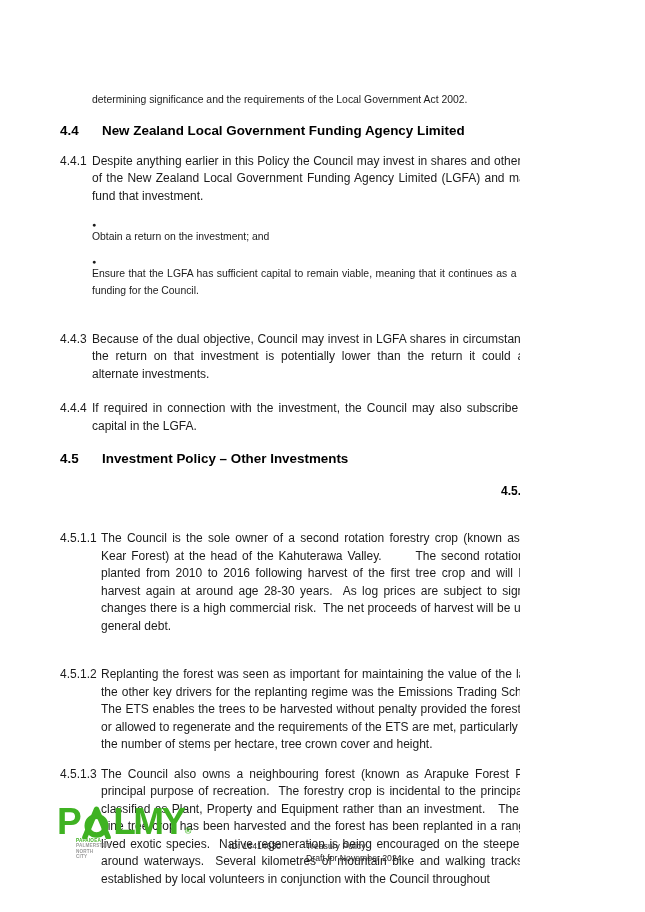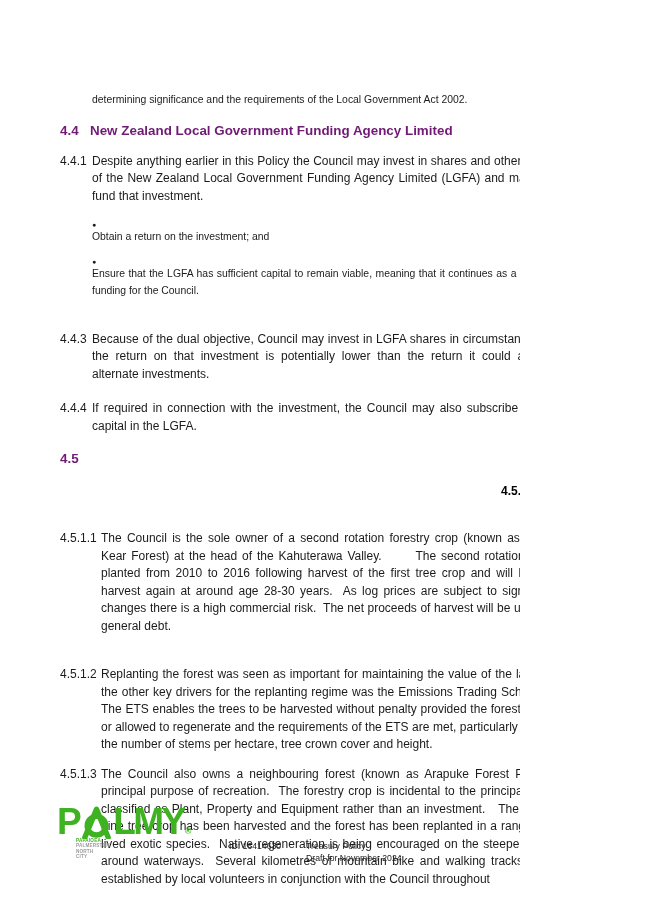--- a/index.html
+++ b/index.html
@@ -6,21 +6,21 @@
   .page{
     position:relative;
     width:520px;height:912px;
     background:#ffffff;
     font-family:Liberation Sans, sans-serif;
     color:#1b1b1b;
     overflow:hidden;
   }
   .content{position:absolute;left:60px;top:91px;width:527px;}
   .intro{margin:0 0 0 32px;font-size:10.4px;line-height:17.5px;}
-  .h1{display:flex;margin:13px 0 0 0;font-size:13.4px;line-height:17px;font-weight:bold;color:#701a75;}
+  .h1{display:flex;margin:13px 0 0 0;font-size:13.4px;line-height:17px;font-weight:bold;color:#000000;gap:12px;}
   .h1 .hnum{flex:none;width:30px;}
   .h2{display:flex;margin:16px 0 0 0;font-size:12px;line-height:16px;font-weight:bold;color:#000;justify-content:flex-end;}
   .h2 .hnum{flex:none;width:38px;}
   .item{display:flex;font-size:12px;line-height:17.5px;}
   .item .num{flex:none;width:32px;}
   .item.wide .num{width:41px;}
   .item .body{flex:1;margin:0;text-align:justify;text-justify:inter-word;}
   .mt14{margin-top:14px;}
   .mt12{margin-top:12px;}
   .mt13{margin-top:31px;}
@@ -79,20 +79,21 @@
       <p class="body">Because of the dual objective, Council may invest in LGFA shares in circumstances in which the return on that investment is potentially lower than the return it could achieve with alternate investments.</p>
     </div>
 
     <div class="item mt17">
       <span class="num">4.4.4</span>
       <p class="body">If required in connection with the investment, the Council may also subscribe for uncalled capital in the LGFA.</p>
     </div>
 
     <div class="h1 mt15">
       <span class="hnum">4.5</span>
+      <span class="htitle">Investment Policy – Other Investments</span>
     </div>
 
     <div class="h2">
       <span class="hnum">4.5.1</span>
       <span class="htitle">Forestry</span>
     </div>
 
     <div class="item wide mt13">
       <span class="num">4.5.1.1</span>
       <p class="body">The Council is the sole owner of a second rotation forestry crop (known as the Gordon Kear Forest) at the head of the Kahuterawa Valley.&nbsp;&nbsp;&nbsp;&nbsp;&nbsp;&nbsp; The second rotation trees were planted from 2010 to 2016 following harvest of the first tree crop and will be ready for harvest again at around age 28-30 years.&nbsp; As log prices are subject to significant price changes there is a high commercial risk.&nbsp; The net proceeds of harvest will be used to repay general debt.</p>

